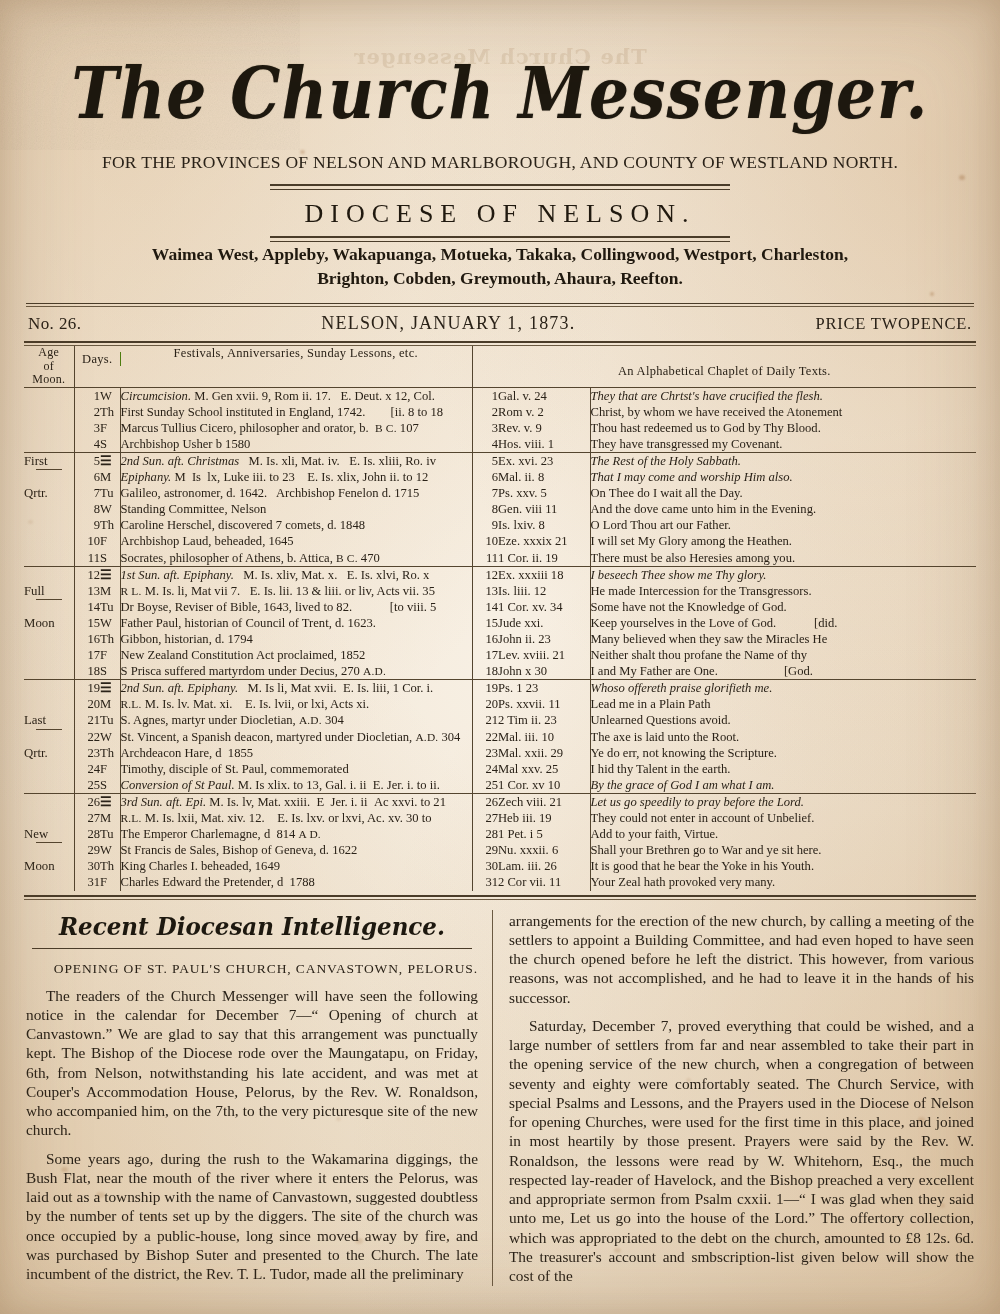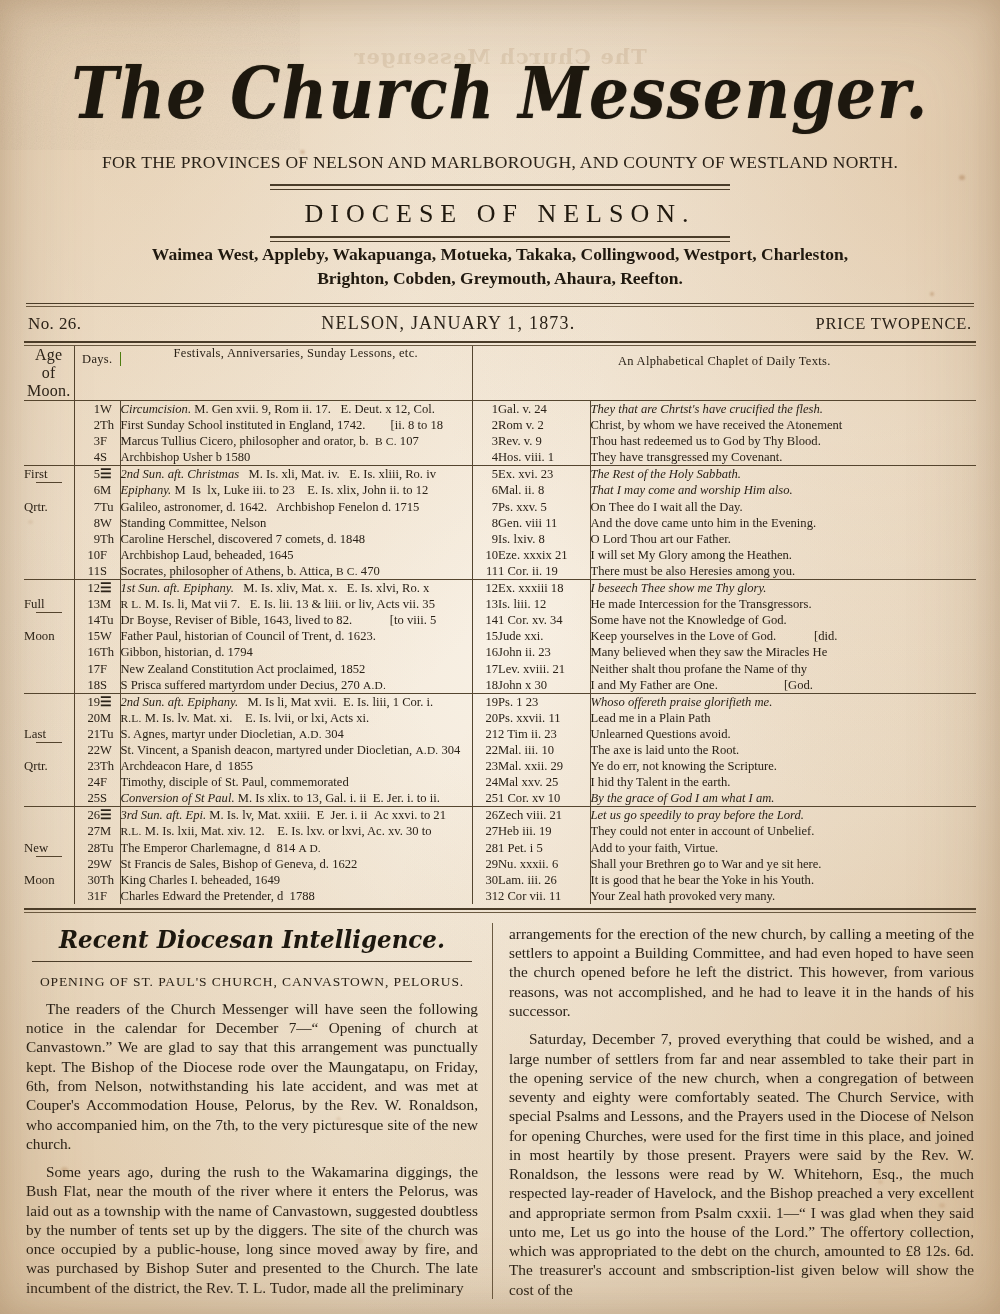--- a/index.html
+++ b/index.html
@@ -108,21 +108,21 @@
     font-size:12.2px;
     table-layout:fixed;
   }
   .caltable td,.caltable th{vertical-align:top;padding:0;}
   .v{border-right:1px solid #54452f;}
   .hdrcell{
     text-align:center;font-weight:normal;font-size:12.5px;
     padding:6px 2px 6px 2px;line-height:1.12;
     letter-spacing:.3px;
   }
-  .hdrcell.small{font-size:16px;}
+  .hdrcell.small{font-size:12px;}
   .hdrrule{border-bottom:1px solid #54452f;}
   .colAge{width:50px;}
   .colDay{width:20px;}
   .colDD{width:26px;}
   .colFest{width:352px;}
   .colNum{width:26px;}
   .colRef{width:92px;}
   .colText{width:auto;}
 
   .cal-row td{height:16.1px;line-height:16.1px;white-space:nowrap;overflow:hidden;}
@@ -149,21 +149,21 @@
   .secthead{
     text-align:center;
     font-family:"DejaVu Serif", serif;
     font-style:italic;font-weight:bold;
     font-size:23px;letter-spacing:0px;
     color:#1d180f;margin:2px 0 0 0;
     transform:scaleY(1.08);
   }
   .secrule{border-top:1px solid #4a3c29;margin:9px 6px 0 6px;}
   .arthead{
-    text-align:center;font-variant:small-caps;
+    text-align:right;font-variant:small-caps;
     font-size:13.5px;letter-spacing:.9px;margin:12px 0 0 0;
   }
   p.body{
     font-size:15.3px;line-height:1.26;margin:9px 0 0 0;
     text-align:justify;text-indent:20px;
     hyphens:auto;
   }
   .colR p.body:first-child{margin-top:1px;text-indent:0;}
 </style>
 </head>
@@ -237,21 +237,21 @@
           </th>
           <th class="hdrcell hdrrule" colspan="2">
             <div style="border-right:1px solid #4d7c0f;margin-right:-1px;height:100%;">
               <span style="display:block;margin-top:6px;">Days.</span>
             </div>
           </th>
           <th class="hdrcell hdrrule v">
             <span style="display:block;margin-top:0;">Festivals, Anniversaries, Sunday Lessons, etc.</span>
           </th>
           <th class="hdrcell hdrrule" colspan="3">
-            <span style="display:block;margin-top:8px;">An Alphabetical Chaplet of Daily Texts.</span>
+            <span style="display:block;margin-top:18px;">An Alphabetical Chaplet of Daily Texts.</span>
           </th>
         </tr>
       </thead>
       <tbody>
           <tr class="cal-row">
             <td class="age v"></td>
             <td class="dnum">1</td>
             <td class="dlet v">W</td>
             <td class="fest v"><span class="it">Circumcision.</span> M. Gen xvii. 9, Rom ii. 17.&nbsp;&nbsp; E. Deut. x 12, Col.</td>
             <td class="tnum">1</td>

